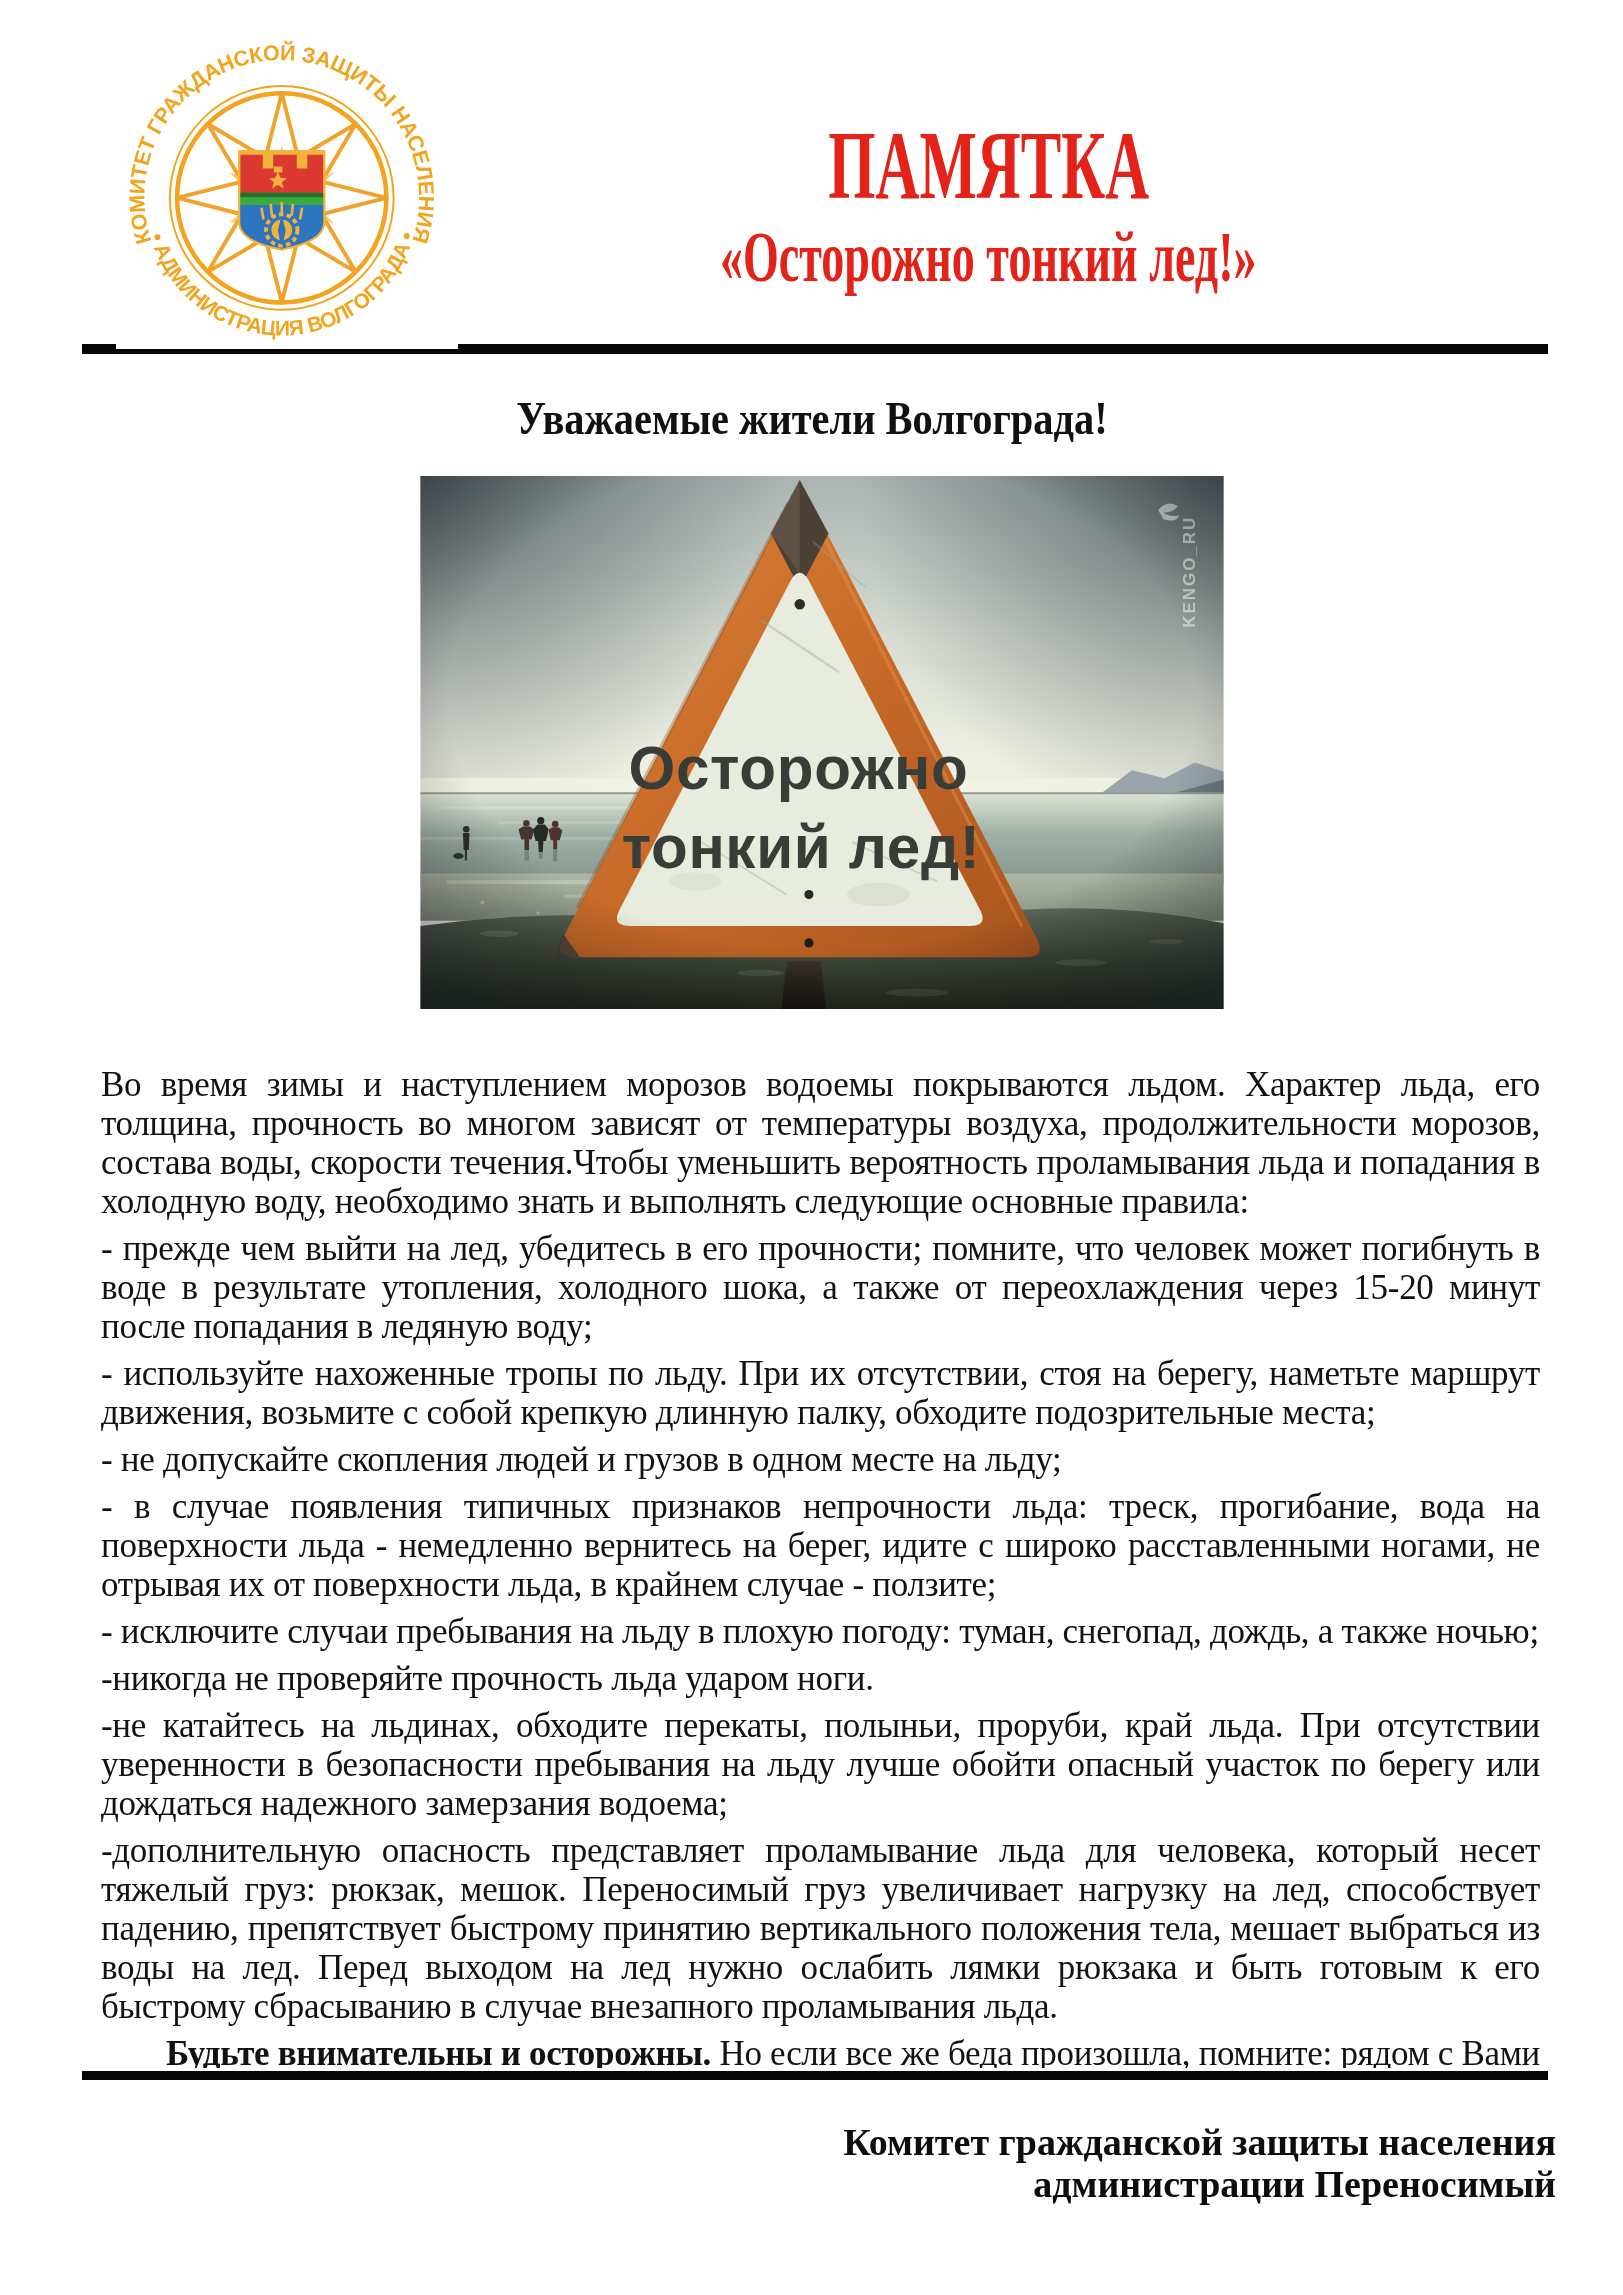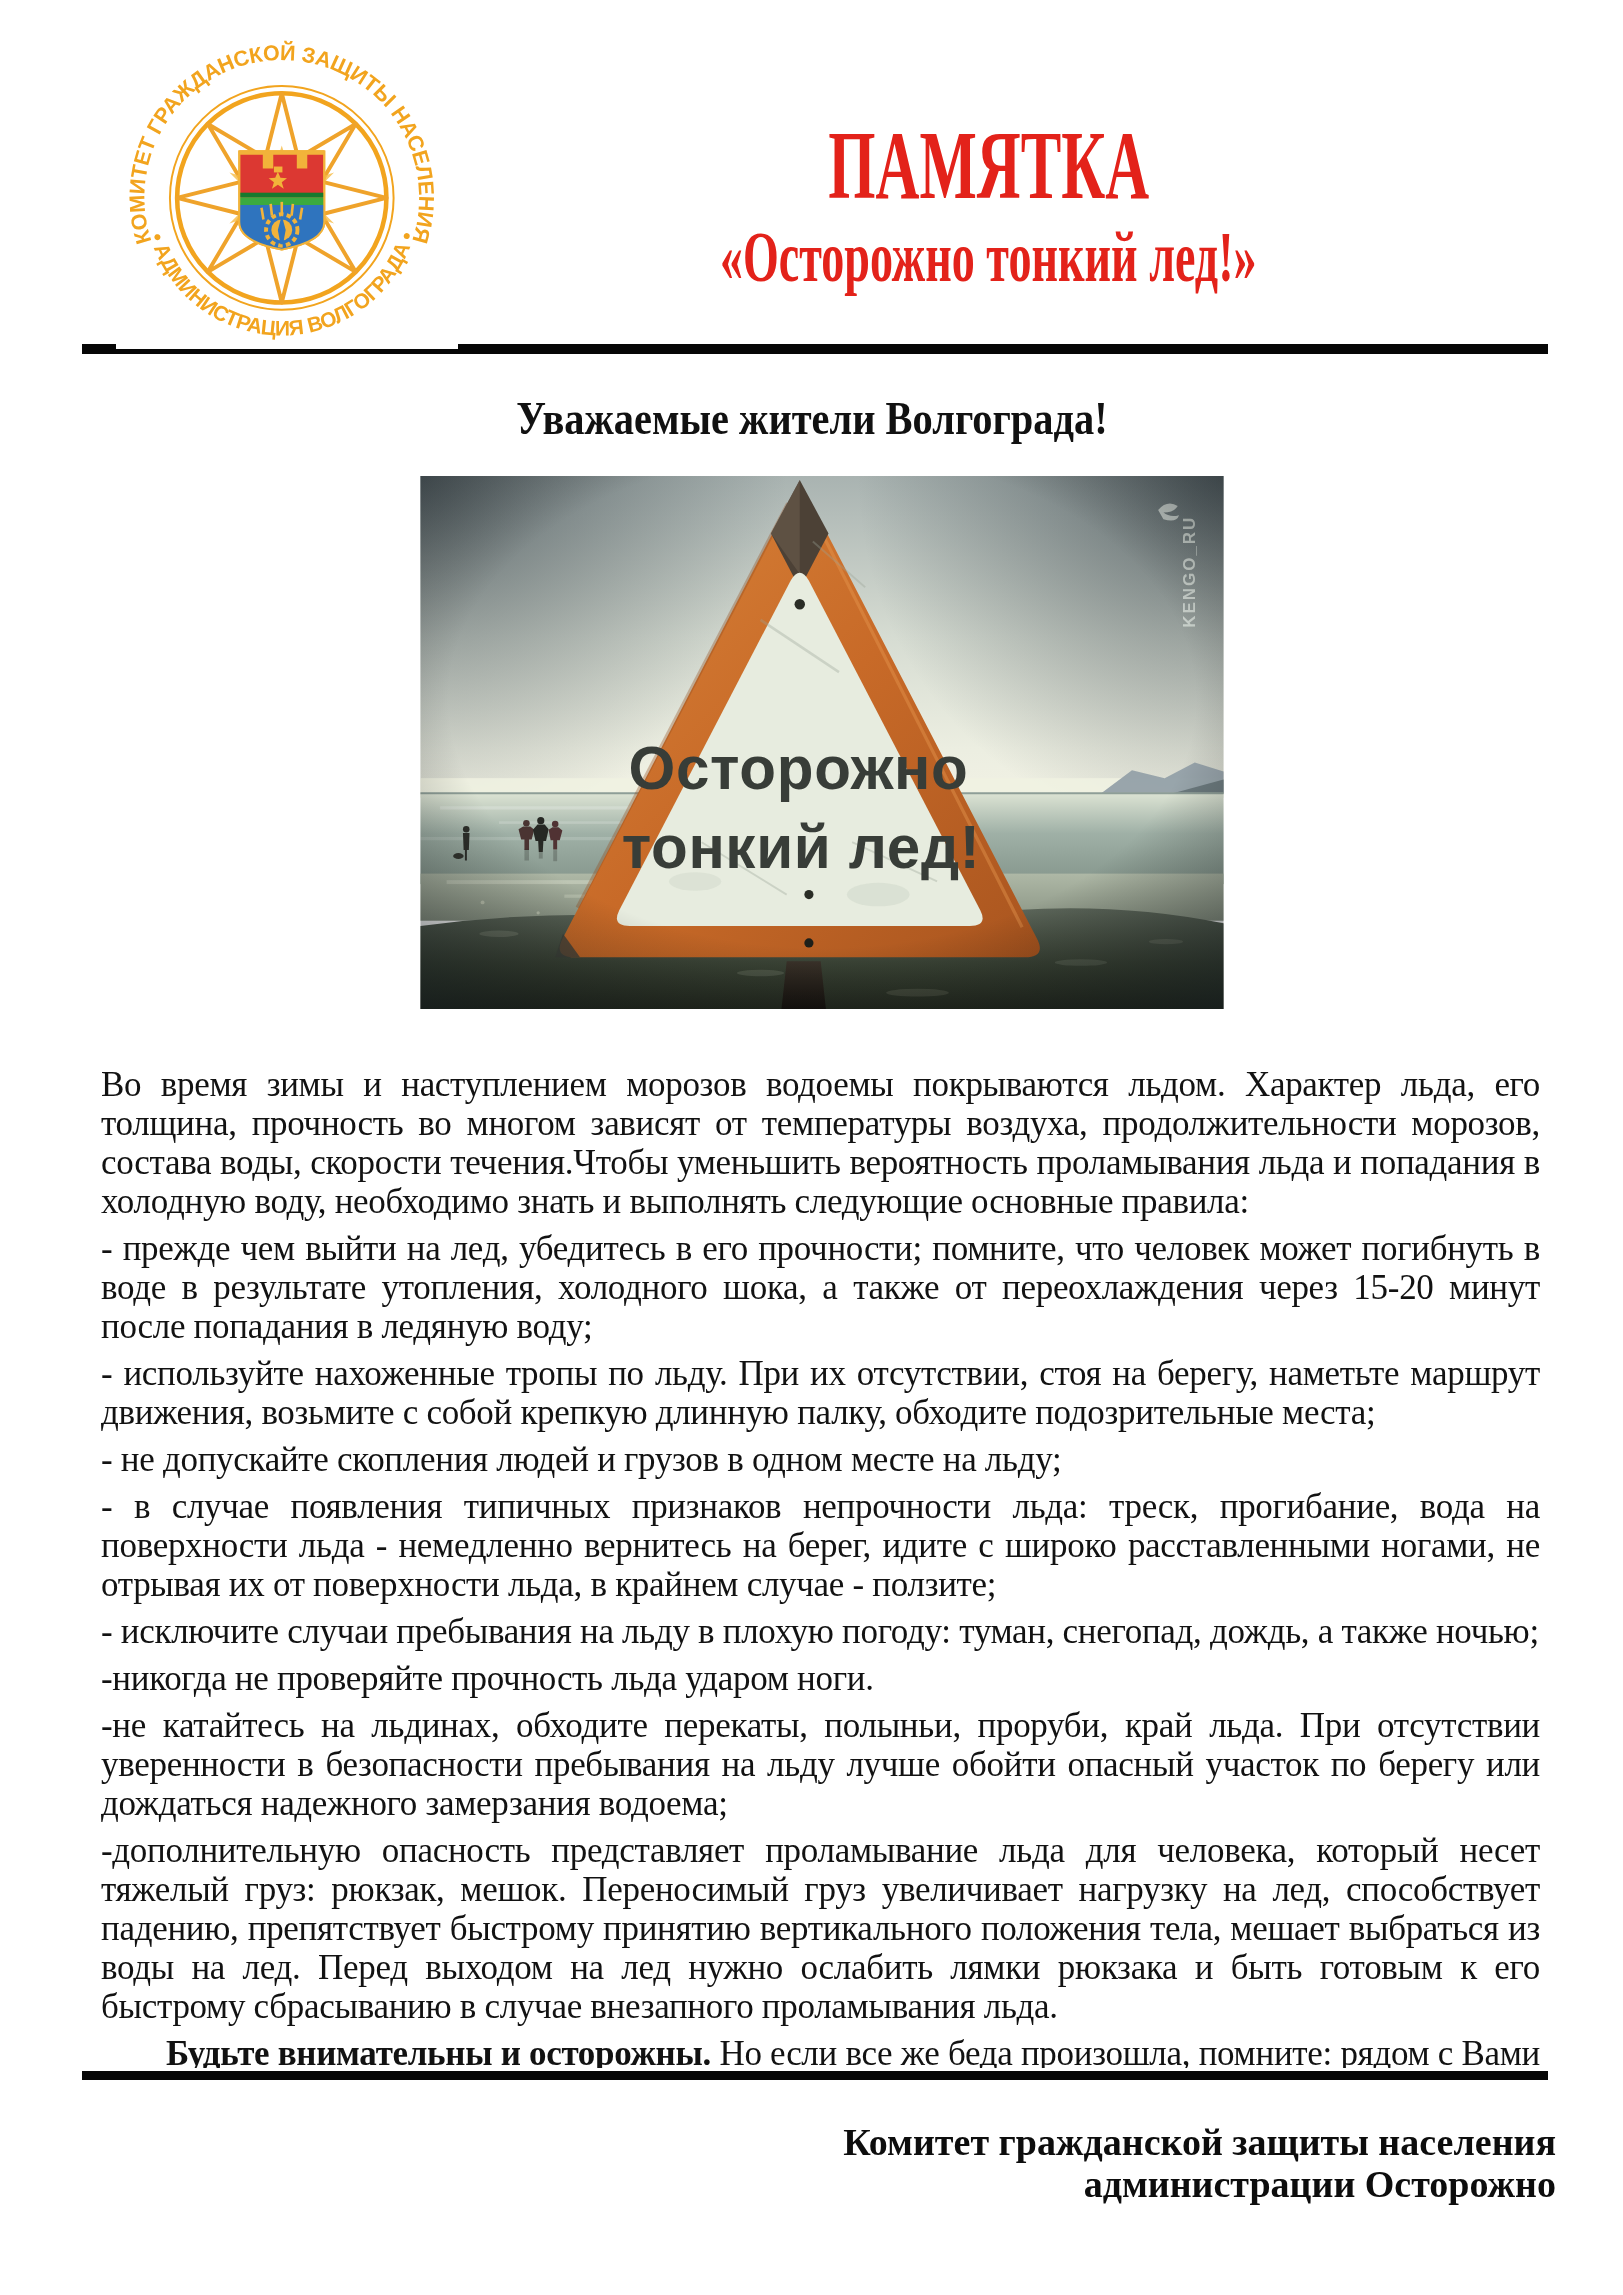--- a/index.html
+++ b/index.html
@@ -273,17 +273,17 @@
     <p>-дополнительную опасность представляет проламывание льда для человека, который несет тяжелый груз: рюкзак, мешок. Переносимый груз увеличивает нагрузку на лед, способствует падению, препятствует быстрому принятию вертикального положения тела, мешает выбраться из воды на лед. Перед выходом на лед нужно ослабить лямки рюкзака и быть готовым к его быстрому сбрасыванию в случае внезапного проламывания льда.</p>
     <p class="closing">
       <b>Будьте внимательны и осторожны.</b><span>  Но если все же беда произошла, помните: рядом с Вами находятся профессионалы. Не медлите с вызовом помощи по единому телефону вызова экстренных оперативных служб «112».</span>
     </p>
   </div>
 
   <div class="rule rule-bottom"></div>
 
   <div class="footer">
     <div>Комитет гражданской защиты населения</div>
-    <div>администрации Осторожно</div>
+    <div>администрации Переносимый</div>
   </div>
 
 </div>
 
 
 </body></html>

